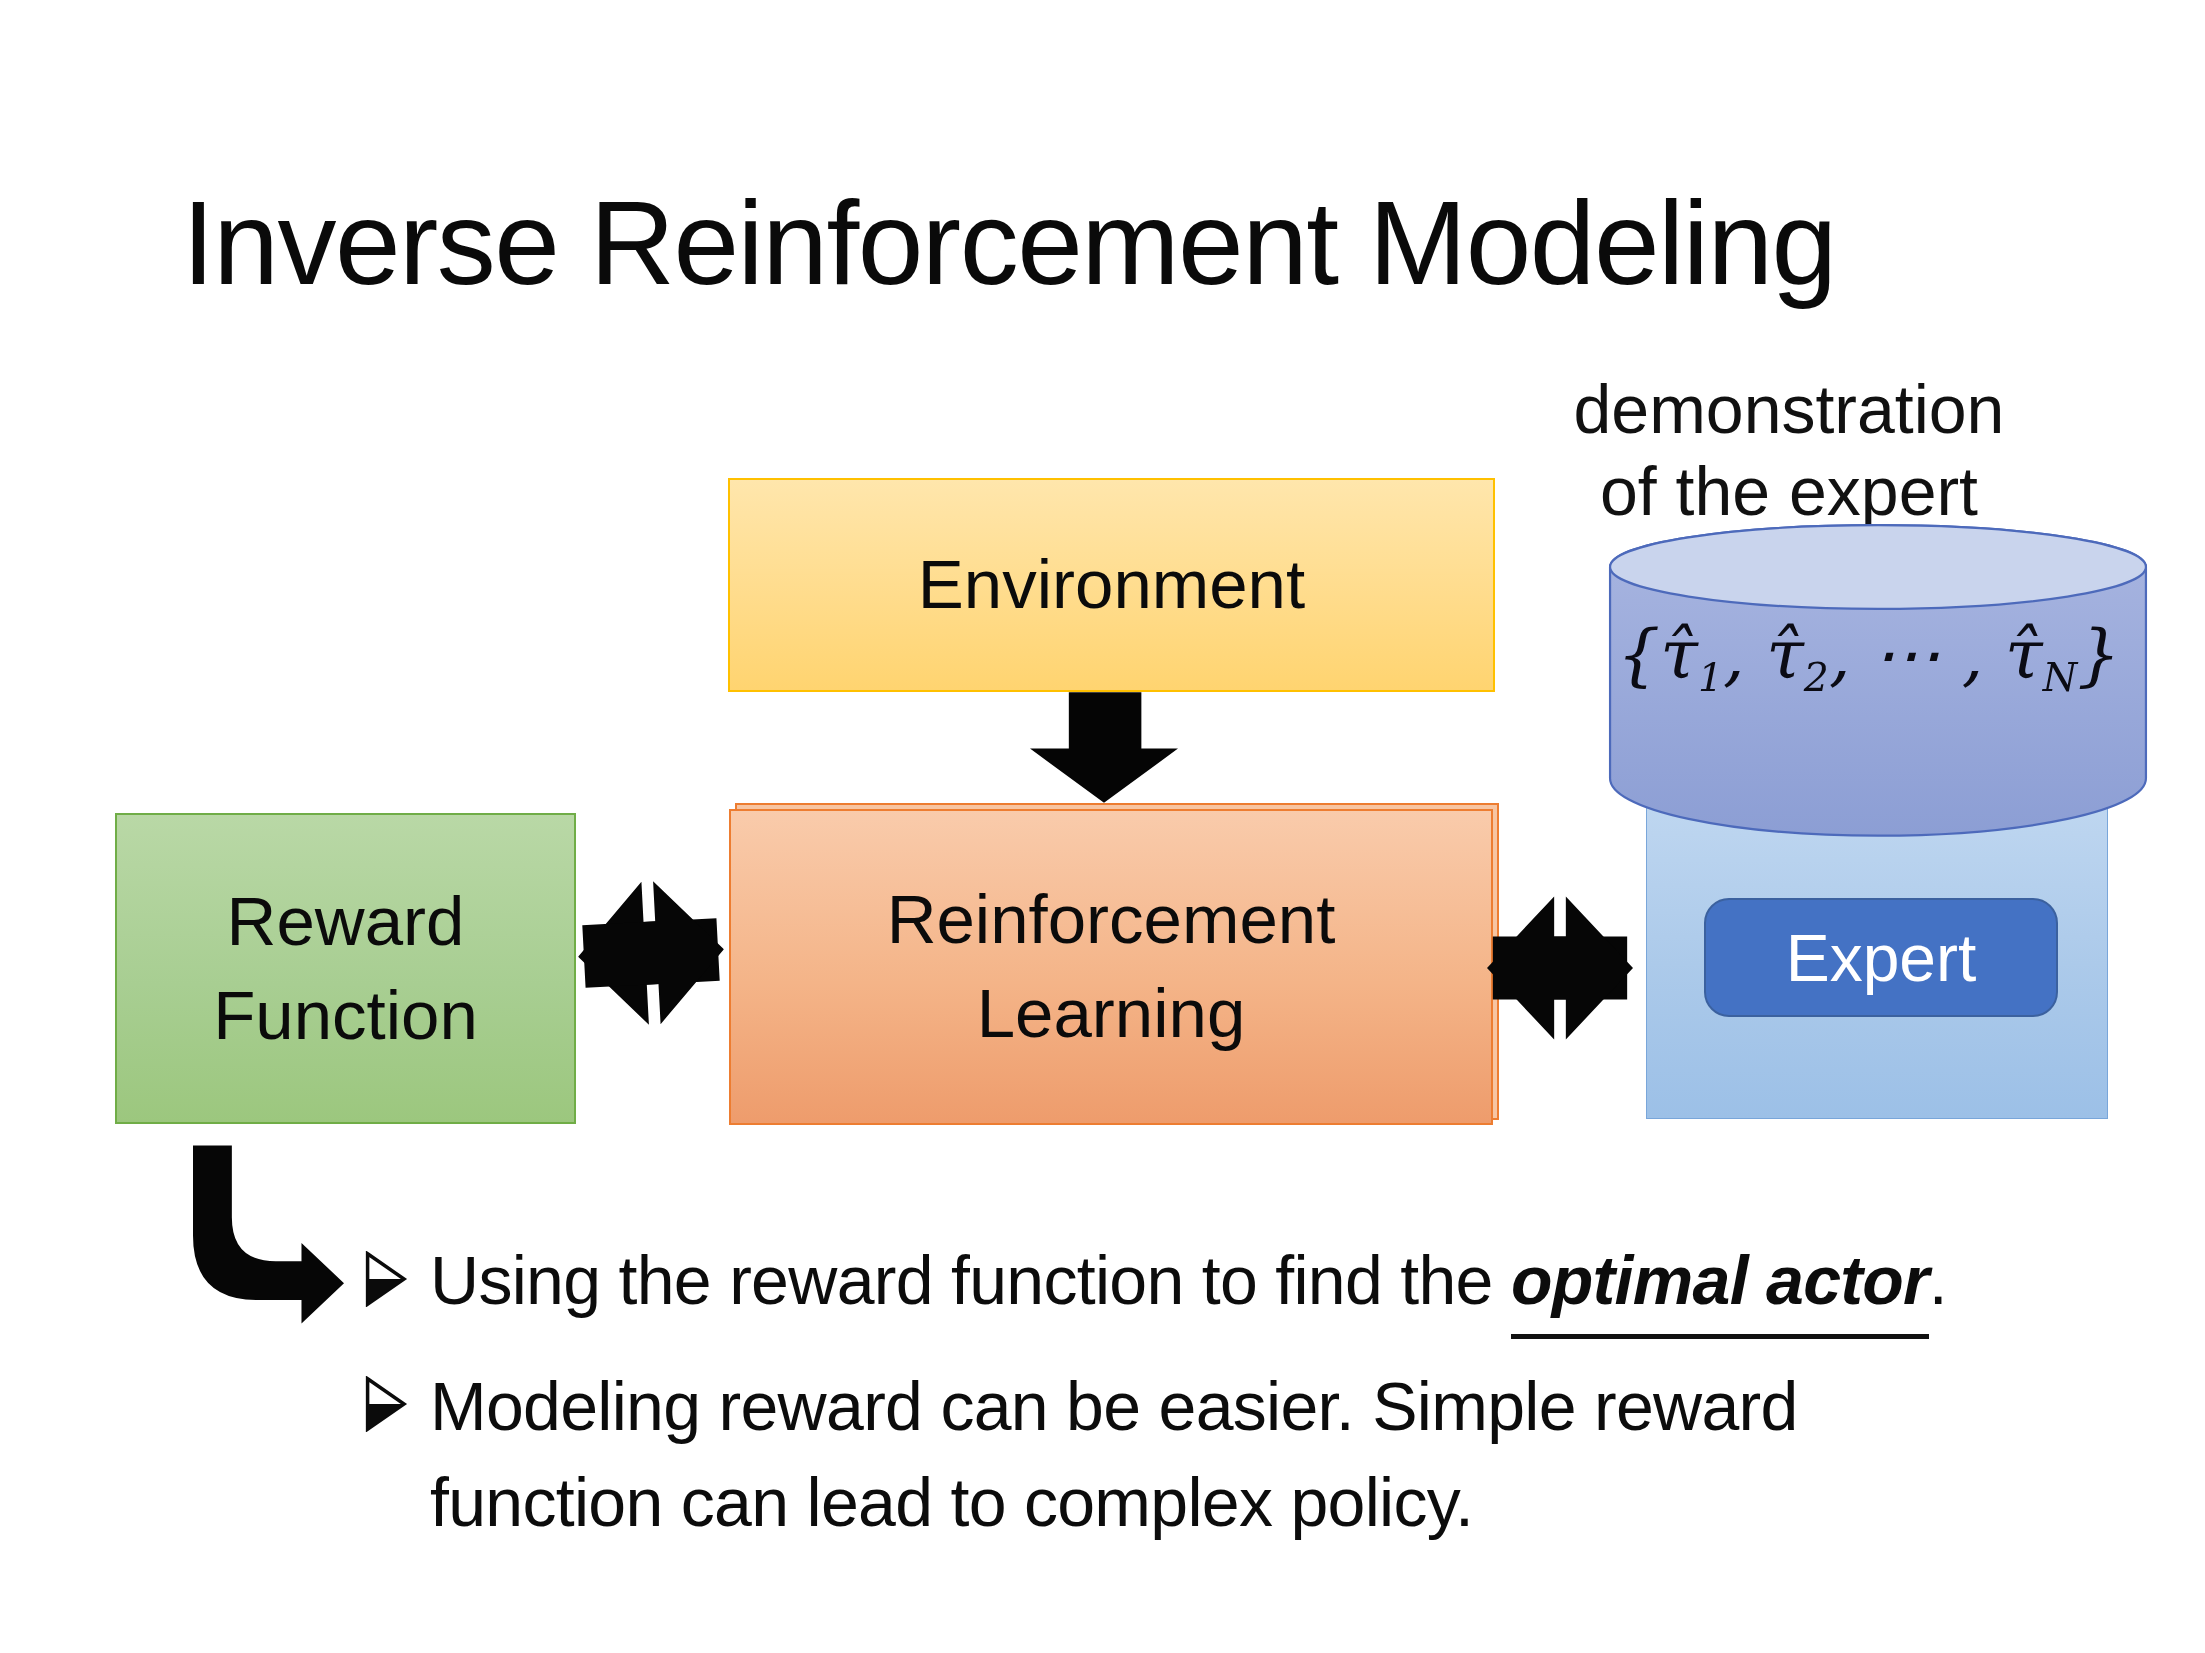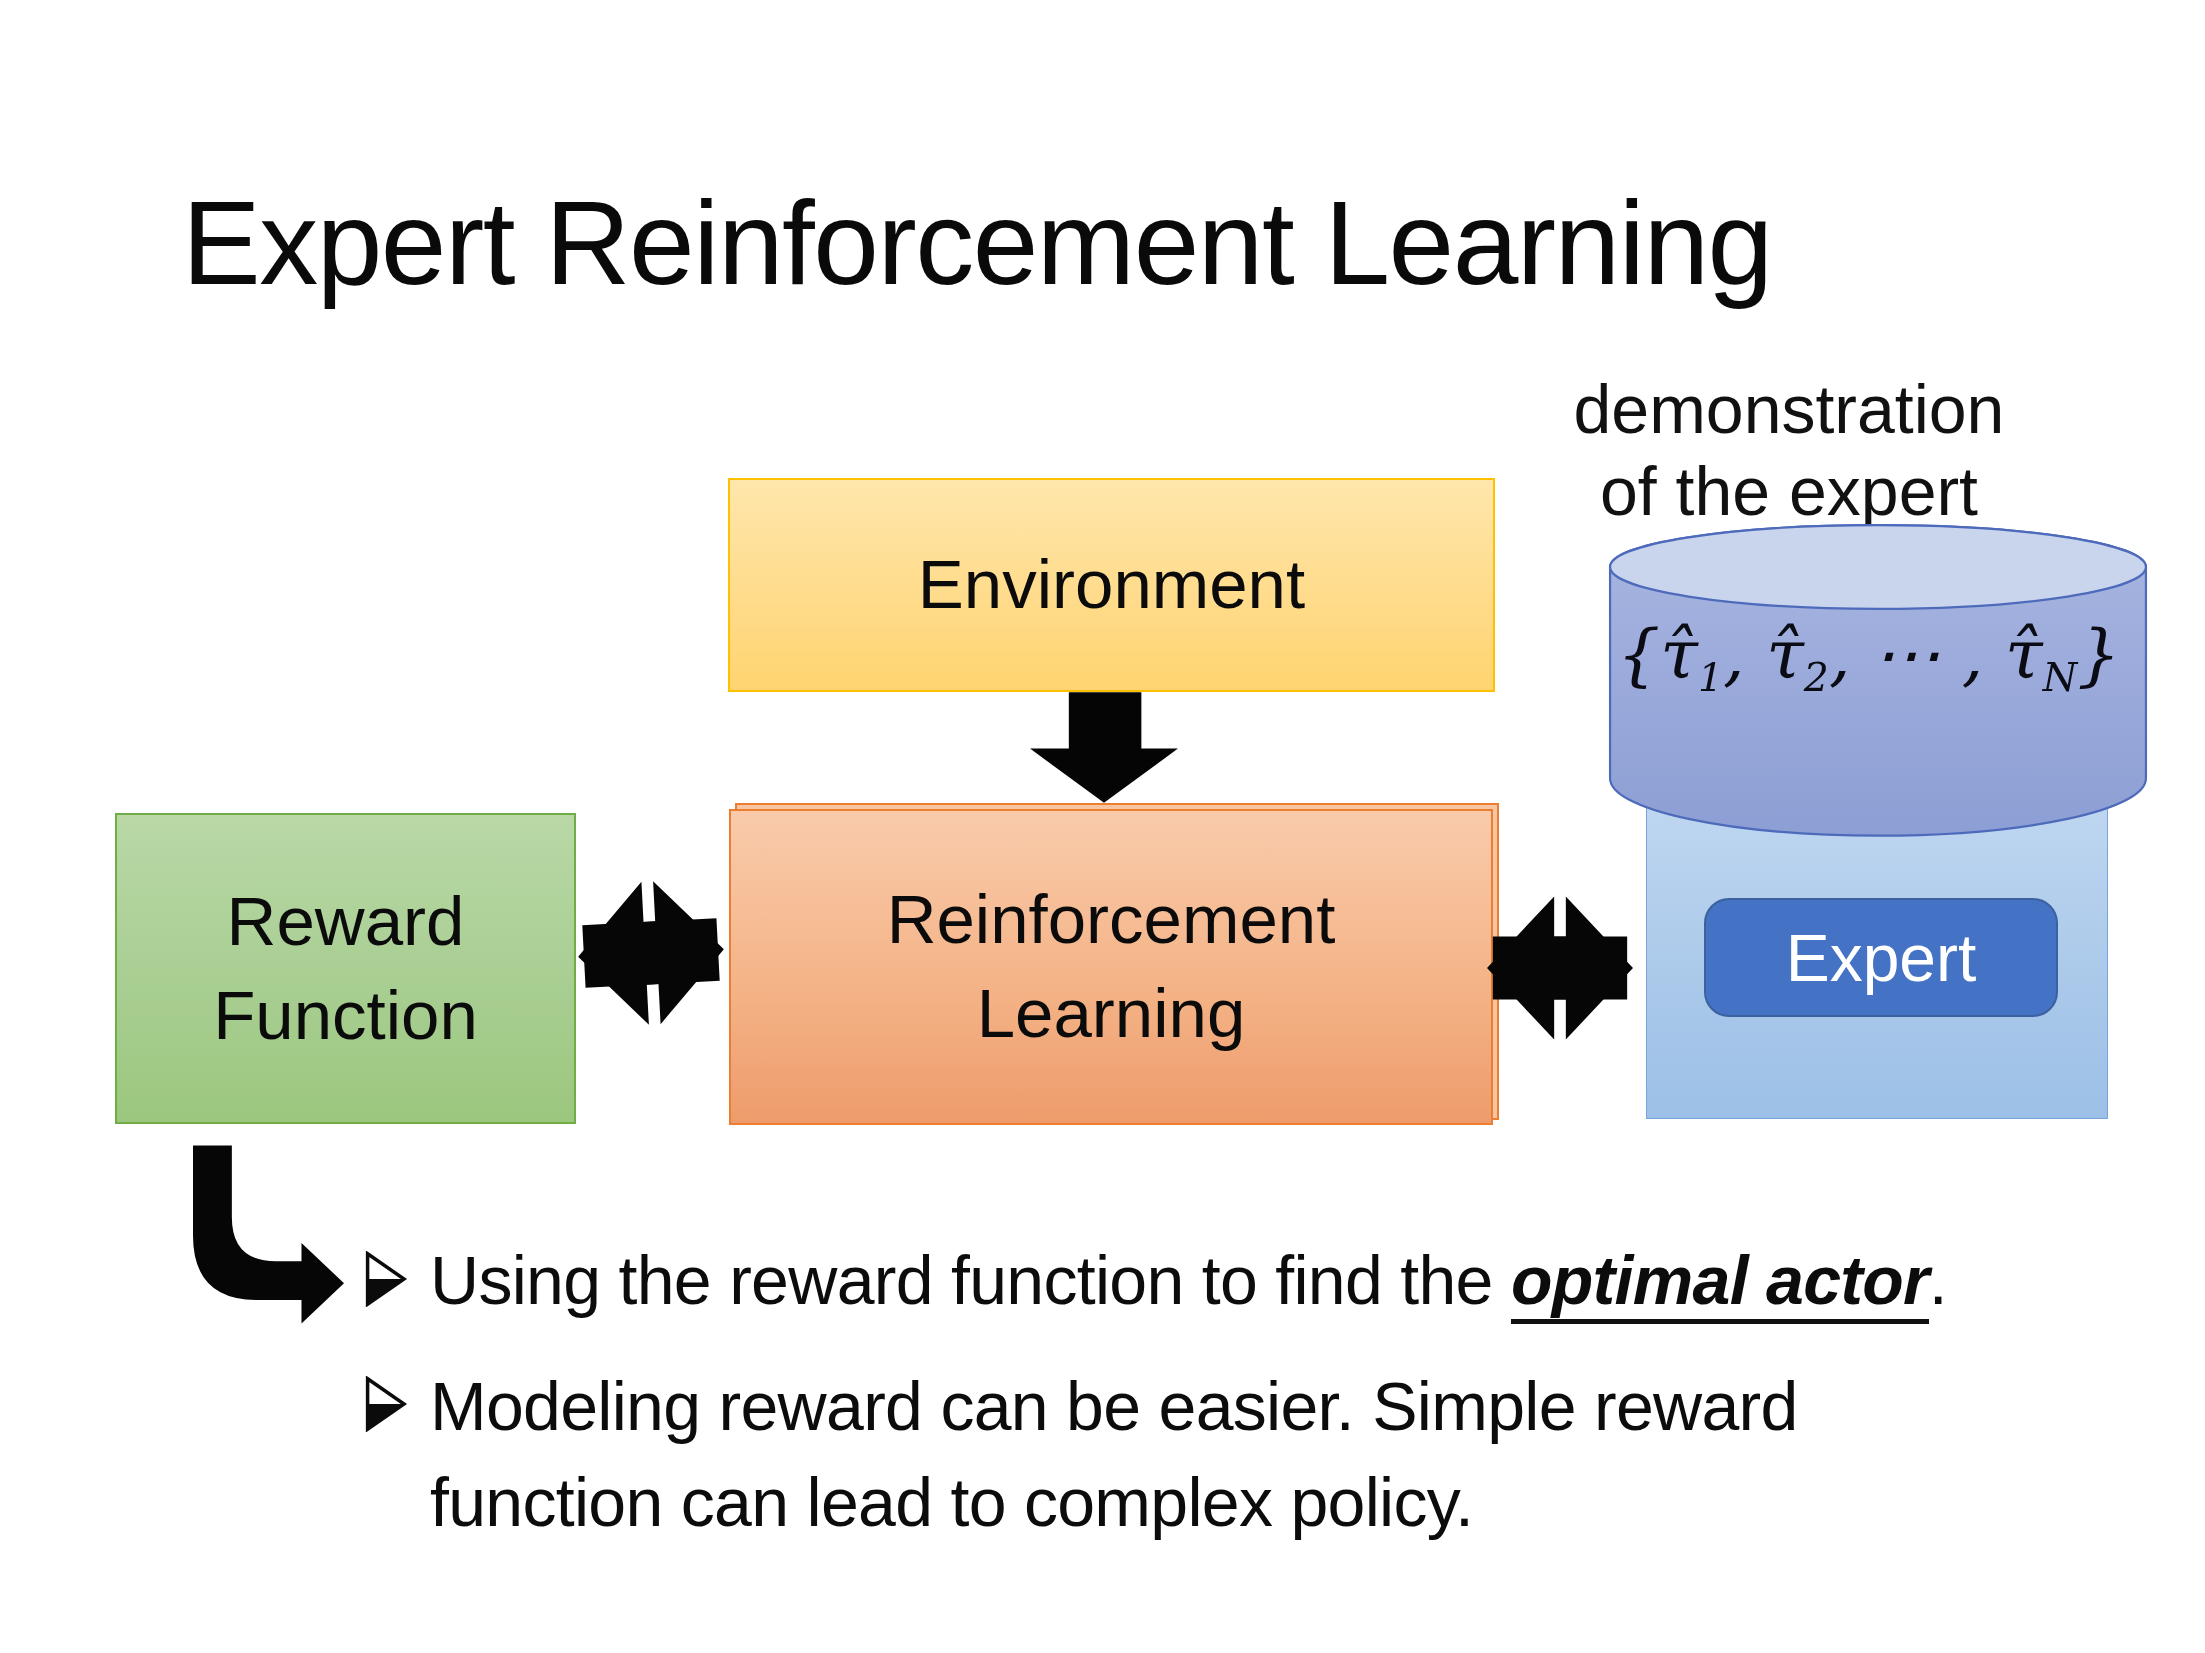--- a/index.html
+++ b/index.html
@@ -65,32 +65,32 @@
   #formula{
     left:1617px;top:615px;width:522px;text-align:left;
     font-family:"DejaVu Serif","Liberation Serif",serif;font-style:italic;
     font-size:68px;color:#0b0b14;
   }
   #formula sub{font-size:0.58em;vertical-align:-0.32em;}
 
   
   .bullet-text{font-size:68px;letter-spacing:-0.7px;line-height:96px;color:#0c0c0c;}
   #bullet1-text{left:430px;top:1232px;width:1764px;white-space:nowrap;}
-  #bullet1-text .emph{font-weight:bold;font-style:italic;border-bottom:5.1px solid #111;padding-bottom:1px;}
+  #bullet1-text .emph{font-weight:bold;font-style:italic;border-bottom:5.1px solid #111;padding-bottom:16px;}
   #bullet2-text{left:430px;top:1358px;width:1617px;}
   #bullet2-text span{display:block;}
 
   svg{display:block;}
 </style>
 </head>
 <body>
 
 <div id="stage">
 
-  <div class="abs" id="slide-title">Expert Reinforcement Learning</div>
+  <div class="abs" id="slide-title">Inverse Reinforcement Modeling</div>
 
   <div class="abs" id="demo-label">
     <span>demonstration</span>
     <span>of the expert</span>
   </div>
 
   <div class="abs box" id="env-box">
     <span>Environment</span>
   </div>
 

